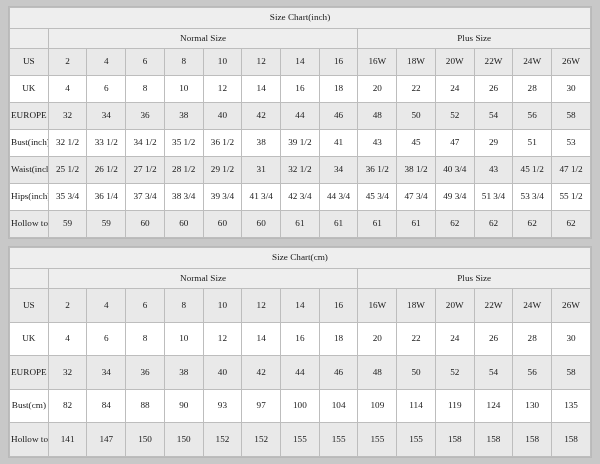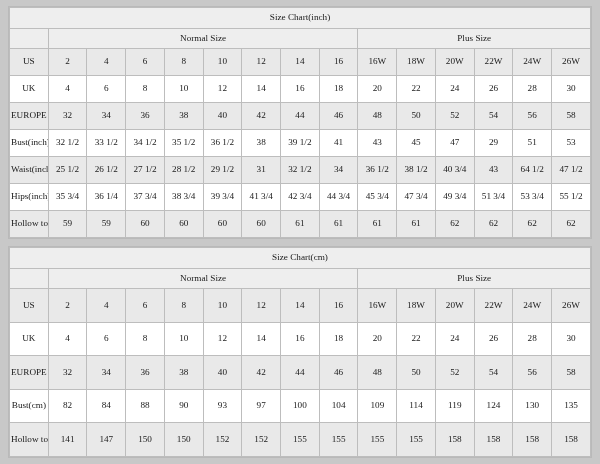--- a/index.html
+++ b/index.html
@@ -176,21 +176,21 @@
             <td class="cell-normal">27 1/2</td>
             <td class="cell-normal">28 1/2</td>
             <td class="cell-normal">29 1/2</td>
             <td class="cell-normal">31</td>
             <td class="cell-normal">32 1/2</td>
             <td class="cell-normal">34</td>
             <td class="cell-plus">36 1/2</td>
             <td class="cell-plus">38 1/2</td>
             <td class="cell-plus">40 3/4</td>
             <td class="cell-plus">43</td>
-            <td class="cell-plus">64 1/2</td>
+            <td class="cell-plus">45 1/2</td>
             <td class="cell-plus">47 1/2</td>
           </tr>
           <tr class="plain">
             <td class="rowlabel">Hips(inch)</td>
             <td class="cell-normal">35 3/4</td>
             <td class="cell-normal">36 1/4</td>
             <td class="cell-normal">37 3/4</td>
             <td class="cell-normal">38 3/4</td>
             <td class="cell-normal">39 3/4</td>
             <td class="cell-normal">41 3/4</td>

